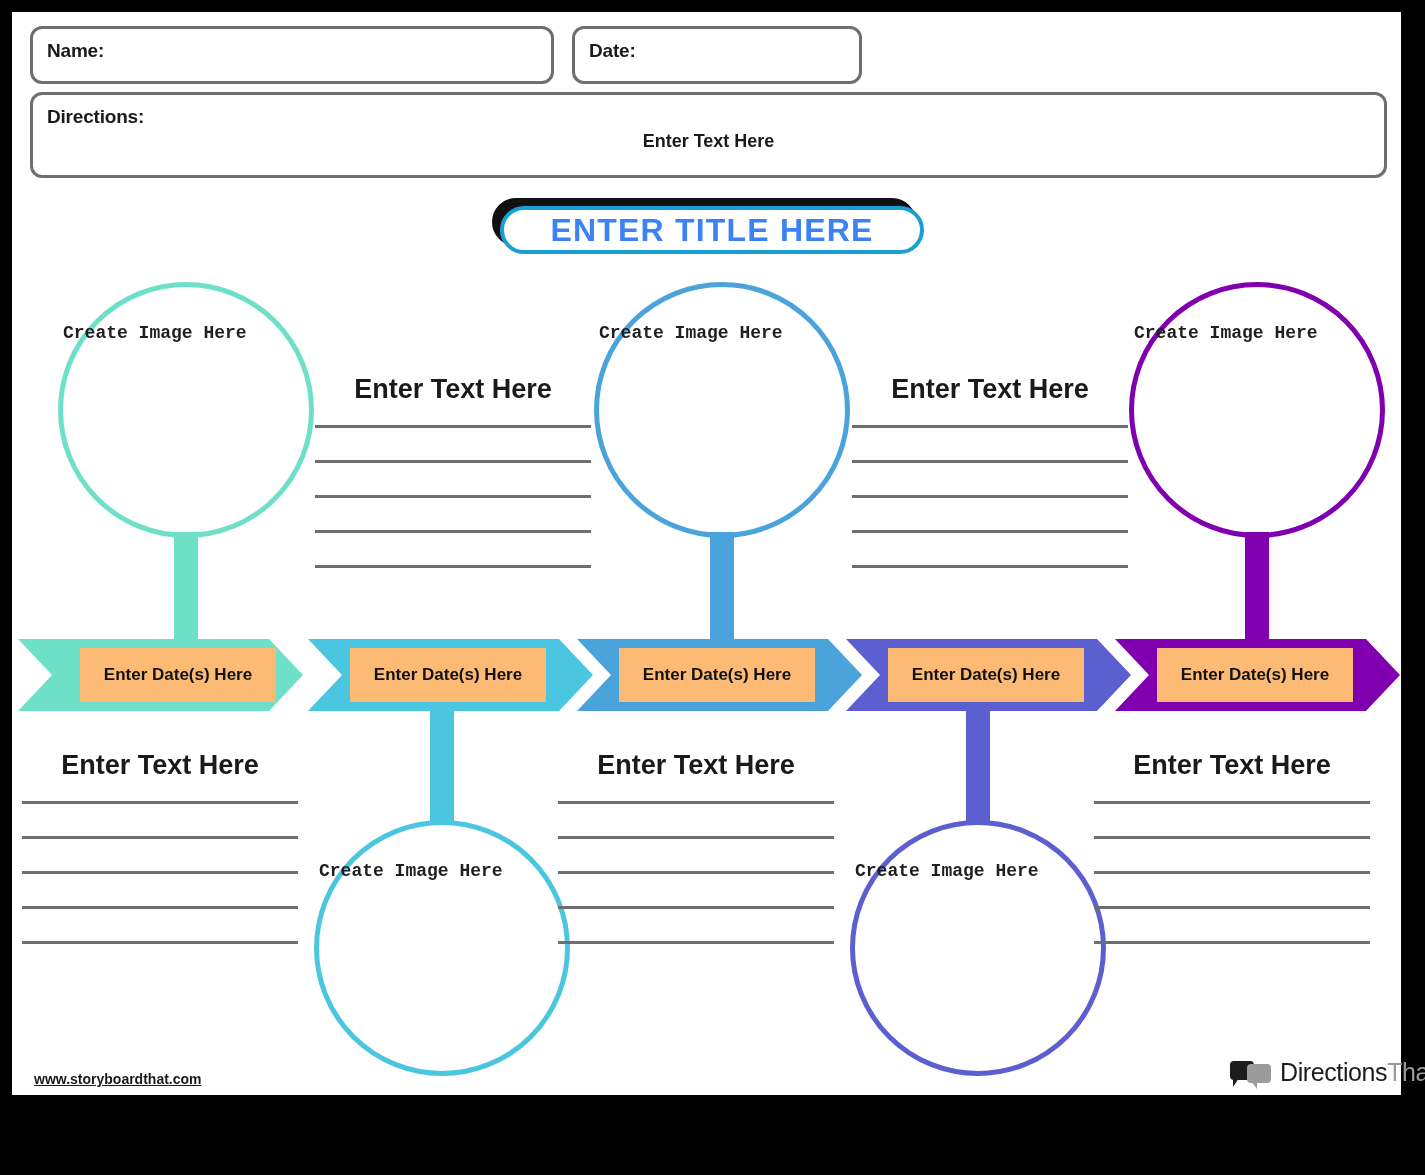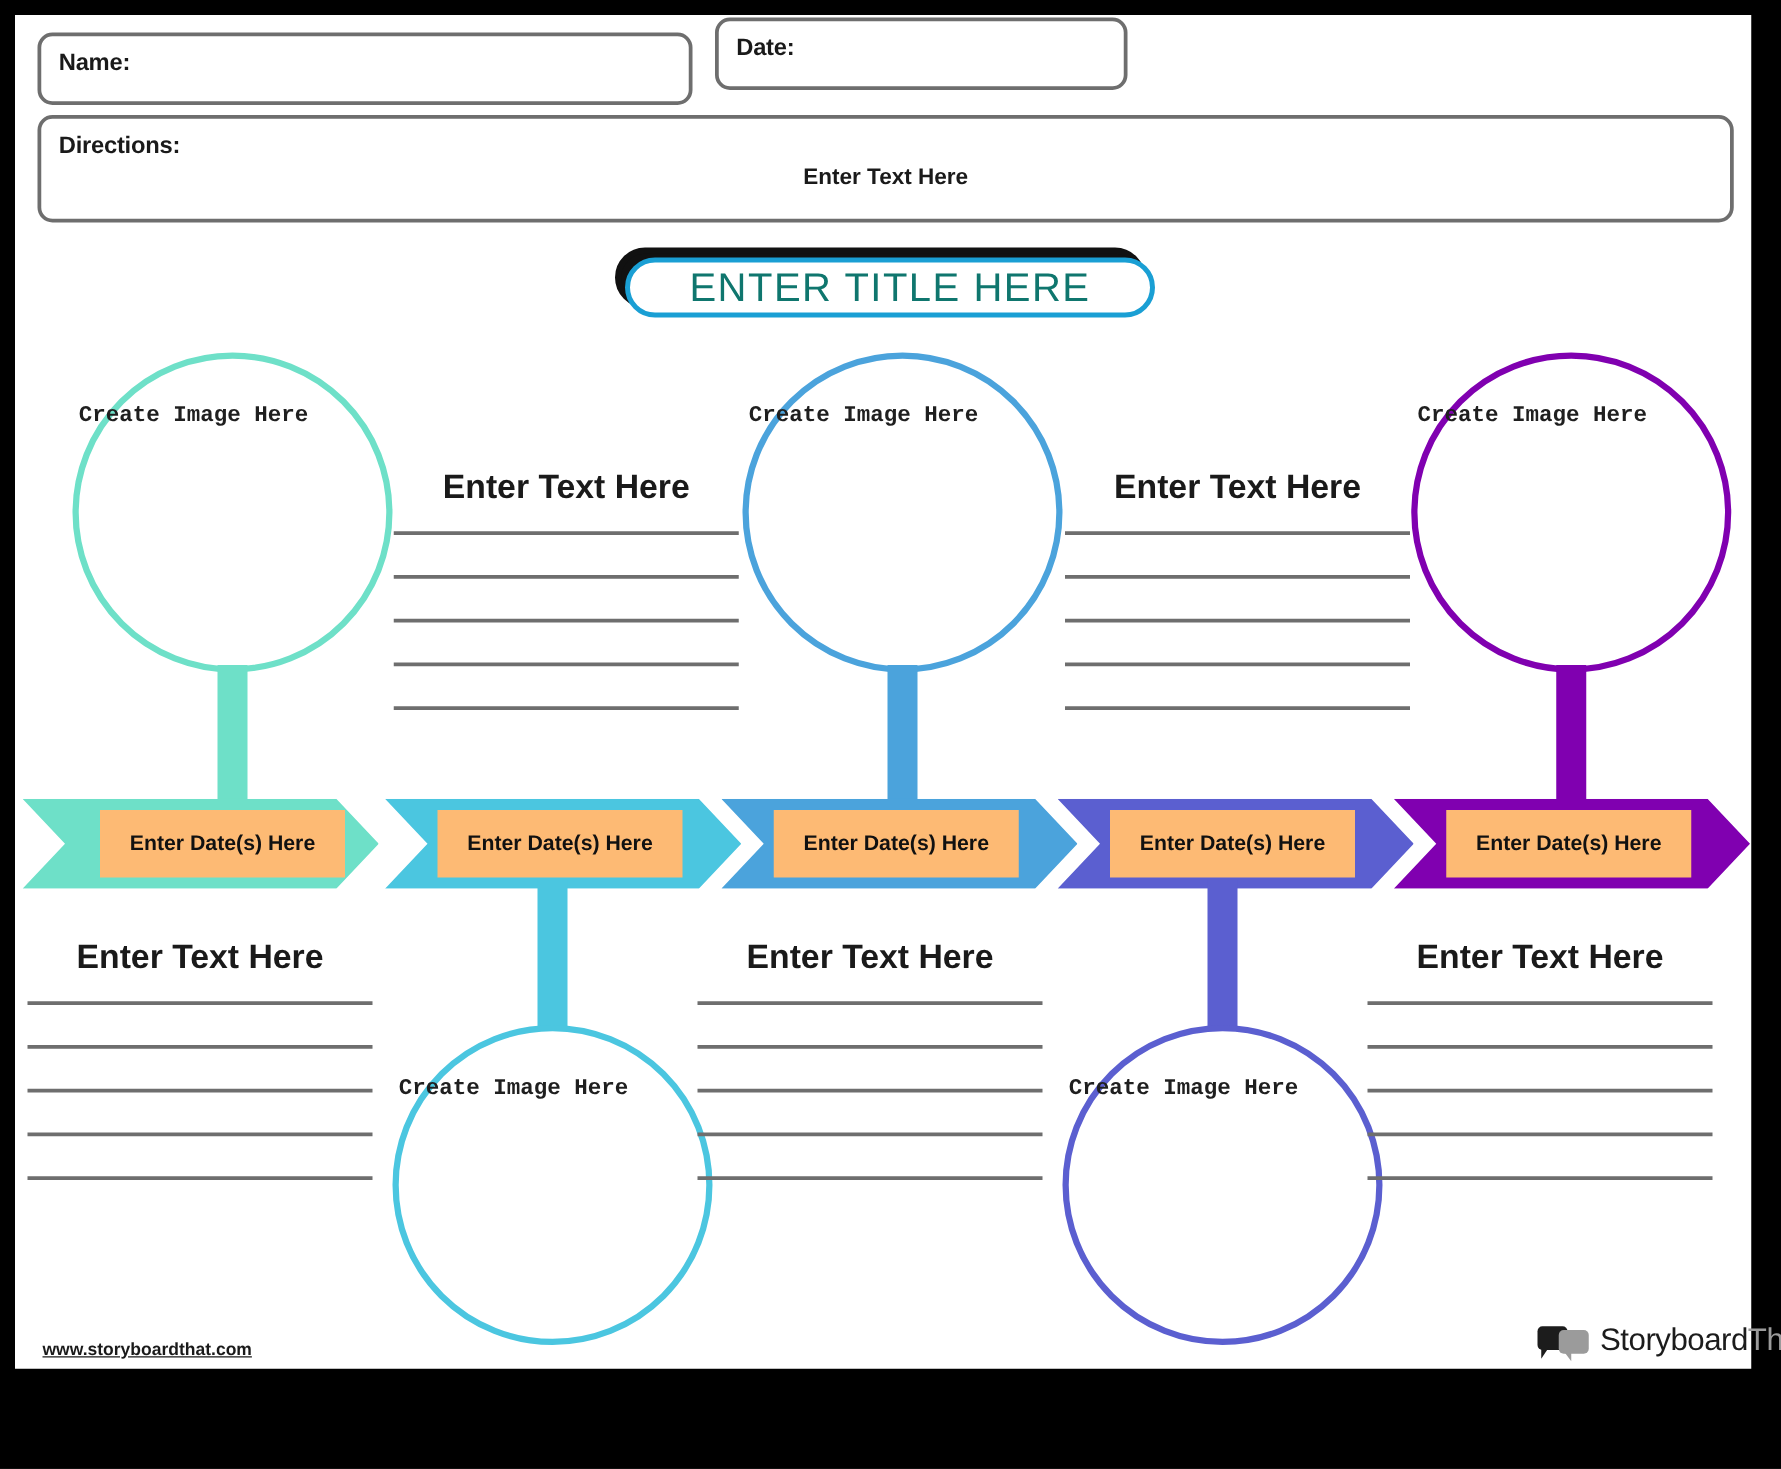--- a/index.html
+++ b/index.html
@@ -37,21 +37,21 @@
     position: absolute;
     left: 14px;
     top: 11px;
     font-size: 19px;
     font-weight: bold;
     color: #1a1a1a;
     letter-spacing: -0.2px;
     font-family: "Liberation Sans", sans-serif;
   }
   #name-field   { left: 18px;  top: 14px;  width: 524px; height: 58px; }
-  #date-field   { left: 560px; top: 2px;  width: 330px; height: 58px; }
+  #date-field   { left: 560px; top: 14px;  width: 290px; height: 58px; }
   #score-field  { left: 908px; top: 14px;  width: 467px; height: 58px; }
   #directions-field { left: 18px; top: 80px; width: 1357px; height: 86px; }
 
   #directions-placeholder {
     position: absolute;
     left: 0;
     right: 0;
     top: 36px;
     text-align: center;
     font-size: 18px;
@@ -88,22 +88,22 @@
     border: 4px solid #1a9fd4;
     border-radius: 26px;
     box-sizing: border-box;
     background: #ffffff;
     display: flex;
     align-items: center;
     justify-content: center;
   }
   #title-text {
     font-size: 32px;
-    font-weight: normal;
-    color: #0f766e;
+    font-weight: bold;
+    color: #3b82f6;
     letter-spacing: 1.2px;
     font-family: "Liberation Sans", sans-serif;
     text-align: center;
   }
 
   
   .circle {
     position: absolute;
     box-sizing: border-box;
     border-radius: 50%;
@@ -378,17 +378,17 @@
   </div>
 
   <div id="footer-url">www.storyboardthat.com</div>
 
   <div id="logo">
     <div id="logo-mark">
       <div id="logo-bubble-back"></div>
       <div id="logo-bubble-front"></div>
     </div>
     <div id="logo-text">
-      <span class="logo-dark">Storyboard</span><span class="logo-light">That</span>
+      <span class="logo-dark">Directions</span><span class="logo-light">That</span>
     </div>
   </div>
 
 </div>
 
 </body></html>

